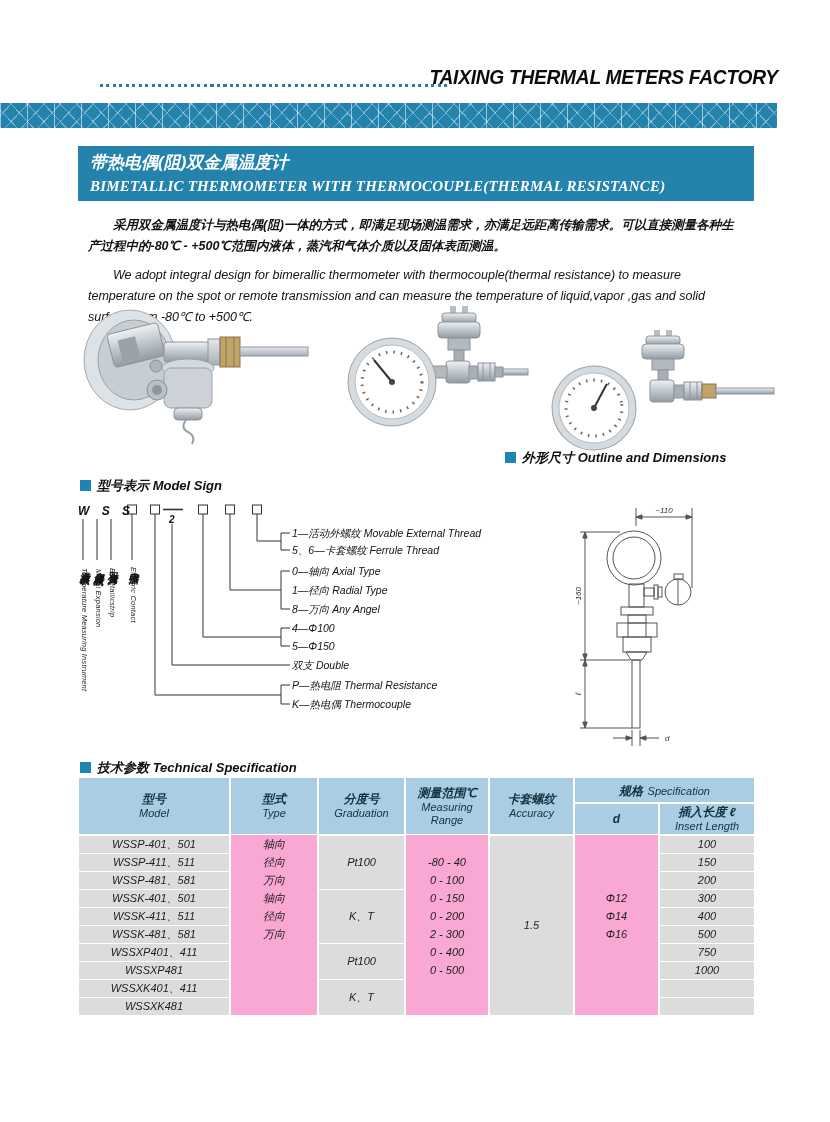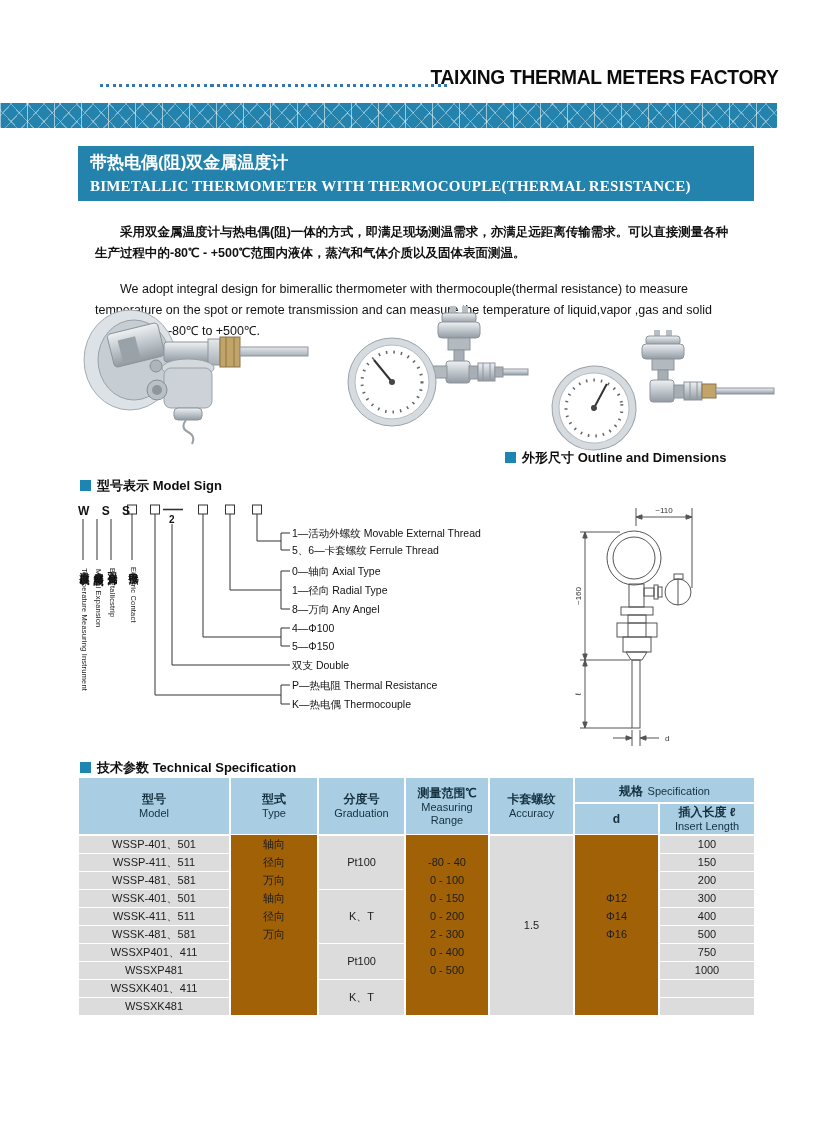--- a/index.html
+++ b/index.html
@@ -1,17 +1,17 @@
 <!DOCTYPE html>
 <html><head>
 <meta charset="utf-8">
 <style>
   html,body{margin:0;padding:0;background:#fff;}
   .page{position:relative;width:830px;height:1122px;margin:0 auto;background:#fff;
-        font-family:"Liberation Sans",sans-serif;color:#111;overflow:hidden;}
+        font-family:"Liberation Sans",sans-serif;color:#111;overflow:hidden;font-style:italic;}
 
   
   .dotted-rule{position:absolute;left:100px;top:84px;width:348px;height:3px;
     background:repeating-linear-gradient(90deg,#3277b4 0 3px,transparent 3px 6.5px);}
   .factory-name{position:absolute;top:66px;right:52px;font-size:20px;font-weight:700;
     letter-spacing:-0.3px;color:#0c0c0c;transform:scaleX(0.96);transform-origin:right;}
 
   
   .band{position:absolute;left:0;top:103px;width:777px;height:25px;background-color:#2383ac;
     background-image:
@@ -21,21 +21,21 @@
 
   
   .title-bar{position:absolute;left:78px;top:146px;width:676px;height:55px;background:#2383ac;
     color:#fff;box-sizing:border-box;padding:5px 0 1px 12px;}
   .title-cn{font-size:17px;font-weight:700;line-height:24px;}
   .title-en{font-family:"Liberation Serif",serif;font-size:15px;font-weight:700;
     letter-spacing:0.2px;line-height:22px;}
 
   
   .intro{position:absolute;left:80px;top:207px;width:674px;}
-  .intro p{margin:15px;font-size:12.5px;line-height:21px;text-indent:2em;}
+  .intro p{margin:8px;font-size:12.5px;line-height:21px;text-indent:2em;}
   .intro .cn{font-weight:700;}
 
   
   .photo{position:absolute;}
 
   
   .sec-h{position:absolute;font-size:13px;font-weight:700;color:#0e0e0e;}
   .sec-h .sq{display:inline-block;width:11px;height:11px;background:#1d85b2;
     margin-right:6px;vertical-align:-1px;}
 
@@ -51,21 +51,21 @@
   .spec-table{position:absolute;left:78px;top:777px;width:677px;border-collapse:collapse;
     table-layout:fixed;}
   .spec-table td,.spec-table th{padding:0;text-align:center;vertical-align:middle;
     font-weight:400;overflow:hidden;}
   .spec-table th{background:#a9cee3;box-shadow:inset 1px 1px 0 #fff,inset -1px -1px 0 #fff;
     color:#14303f;}
   .spec-table th .cn{display:block;font-size:12px;font-weight:700;line-height:15px;}
   .spec-table th .en{display:block;font-size:11px;font-weight:400;line-height:13px;}
   .spec-table td{font-size:11px;color:#1c1c1c;height:18px;}
   .spec-table td.g{background:#dcdcdc;box-shadow:inset 1px 1px 0 #fff,inset -1px 0 0 #fff;margin-top:12px;}
-  .spec-table td.b{background:#a16207;box-shadow:inset 1px 0 0 #fff,inset -1px 0 0 #fff;}
+  .spec-table td.b{background:#f9a8d4;box-shadow:inset 1px 0 0 #fff,inset -1px 0 0 #fff;}
   .spec-table tr.h1 th{height:26px;}
   .spec-table tr.h2 th{height:32px;}
 </style>
 </head>
 <body>
 
 <div class="page">
 
   <div class="dotted-rule"></div>
   <div class="factory-name">TAIXING THERMAL METERS FACTORY</div>

